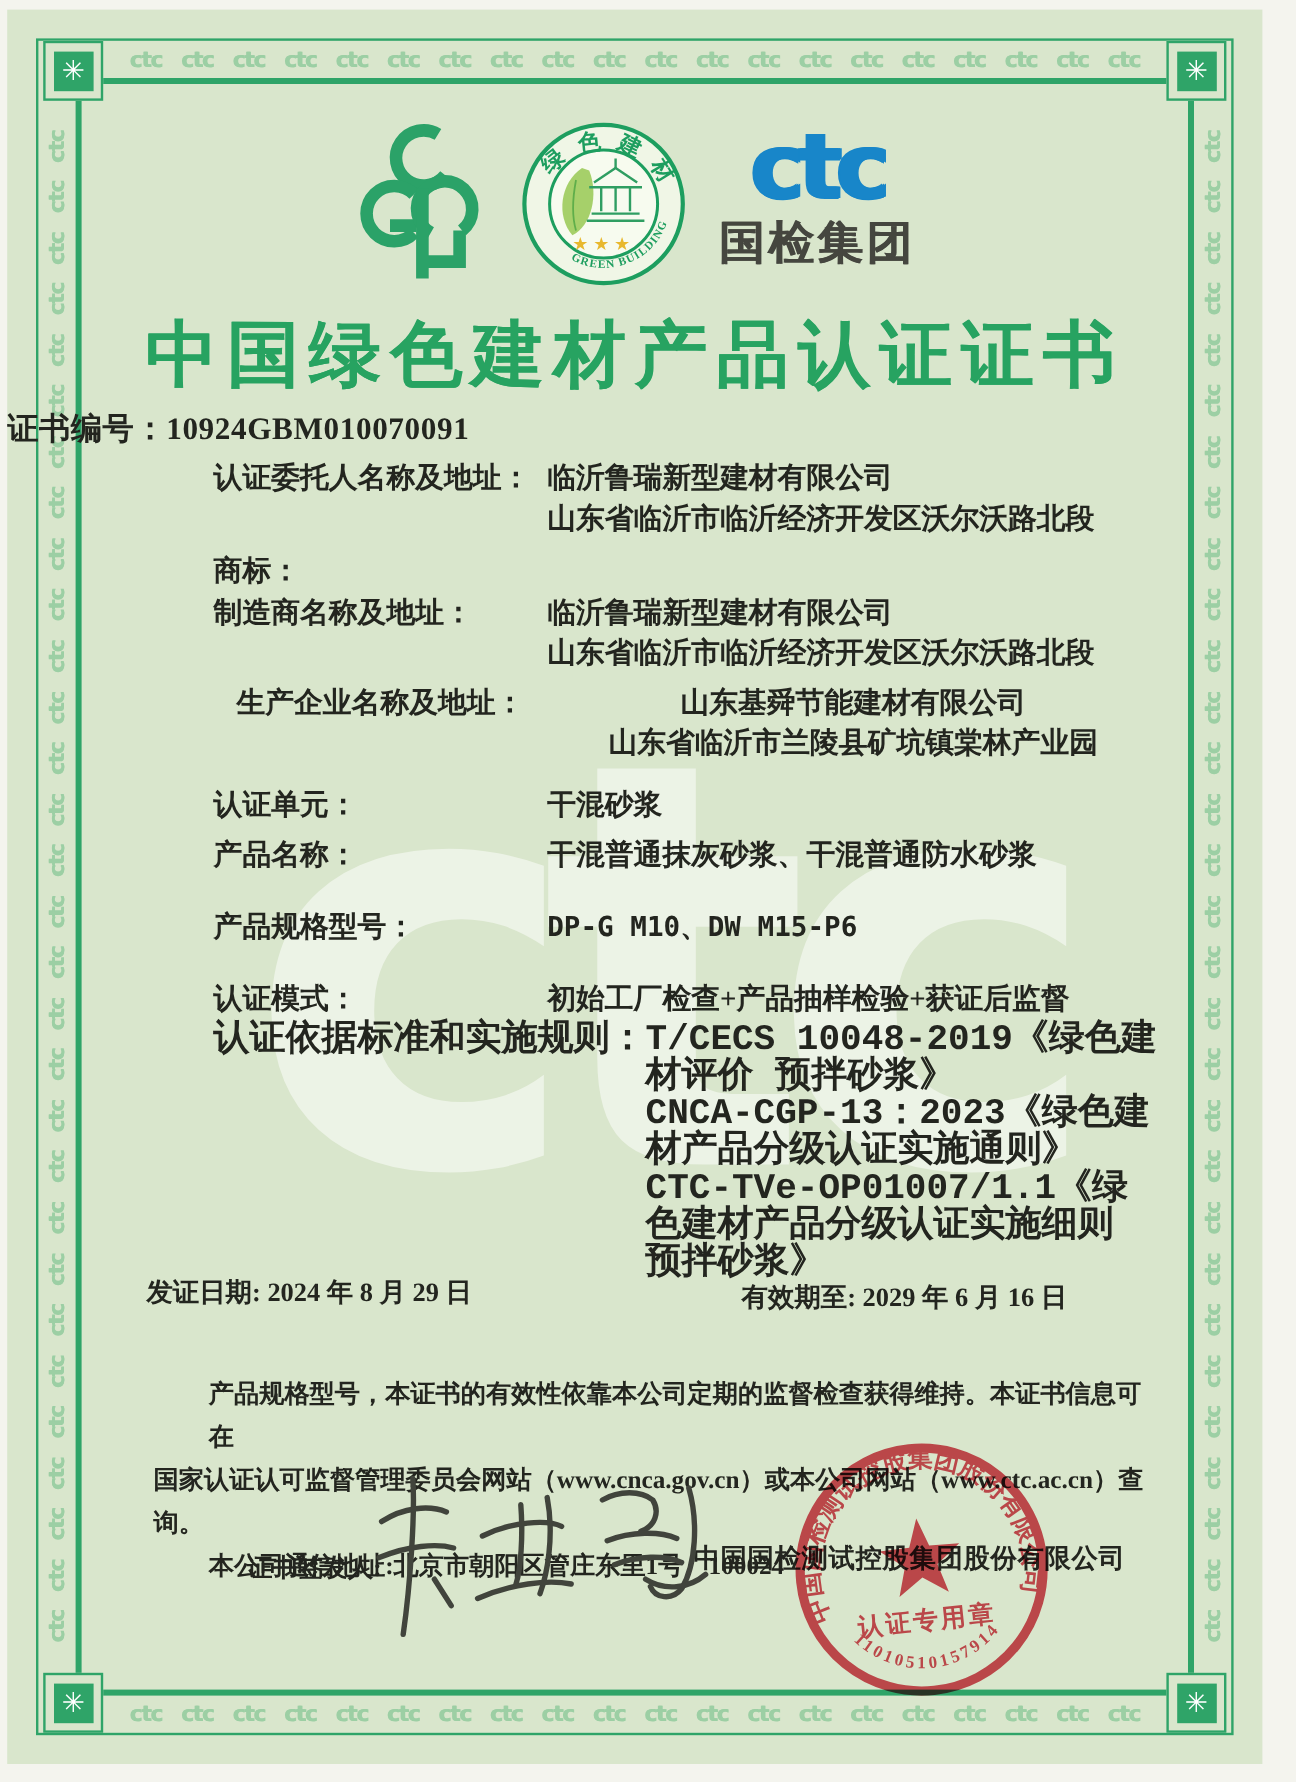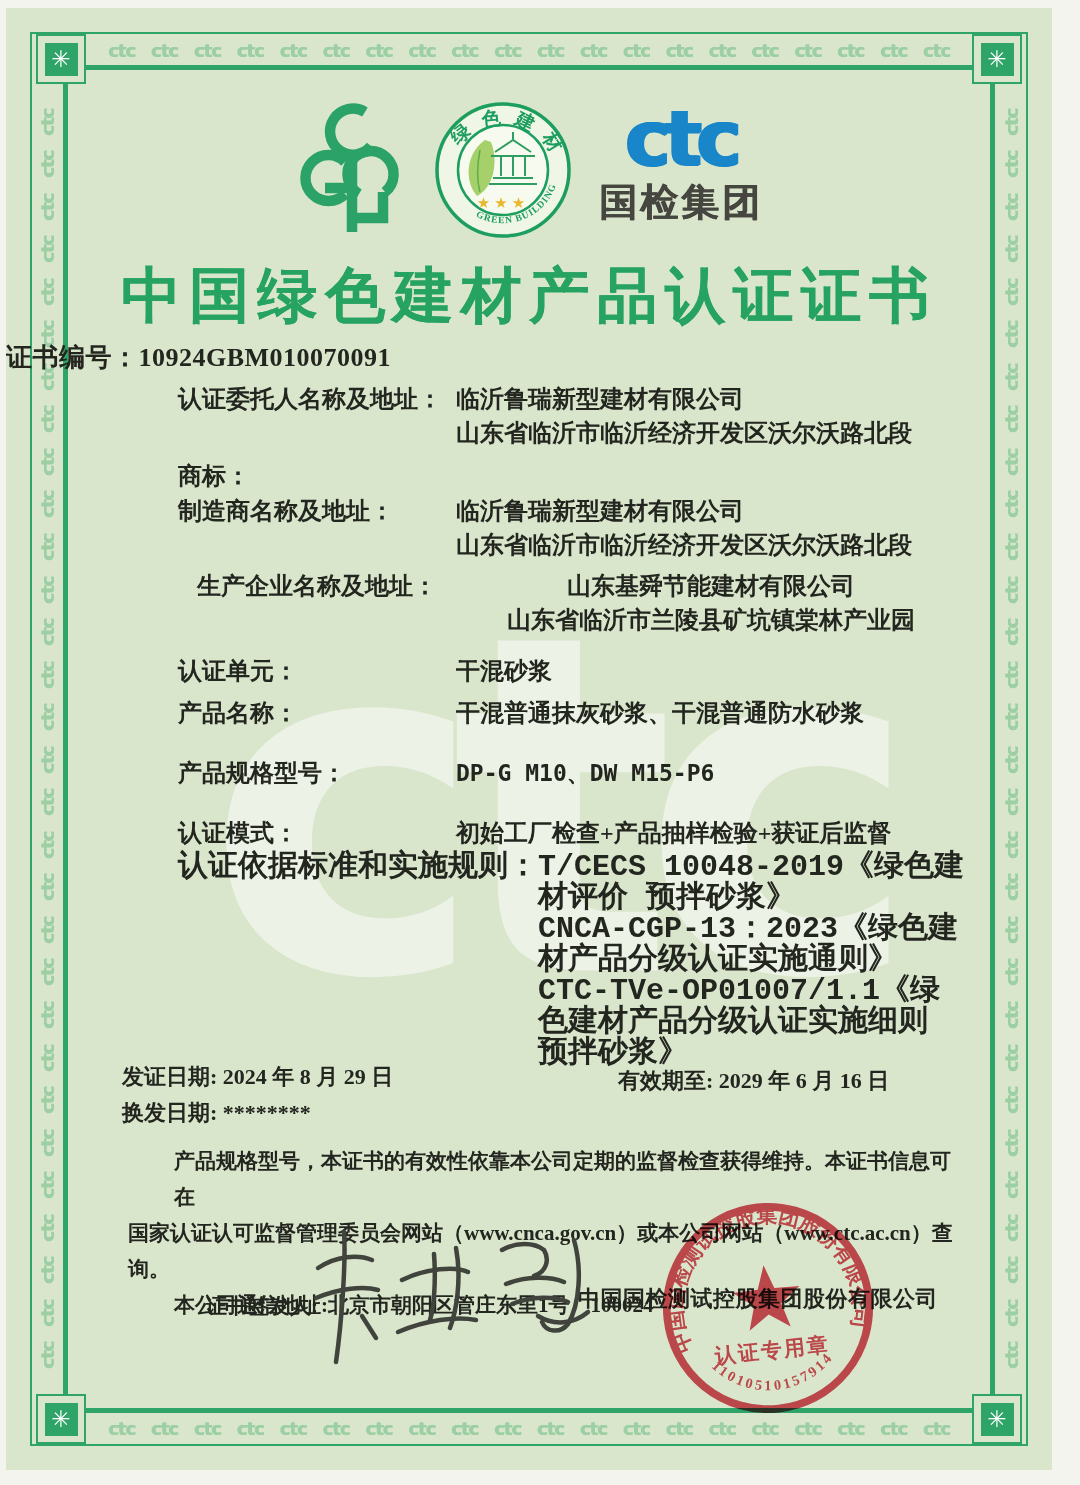--- a/index.html
+++ b/index.html
@@ -285,21 +285,20 @@
         <div>CNCA-CGP-13：2023《绿色建材产品分级认证实施通则》</div>
         <div>CTC-TVe-OP01007/1.1《绿色建材产品分级认证实施细则</div>
         <div>预拌砂浆》</div>
       </div>
     </div>
   </div>
 
 
   <div class="dates-left">
     <div><span>发证日期:</span> <span>2024 年 8 月 29 日</span></div>
-    <div><span>换发日期:</span> <span>********</span></div>
   </div>
   <div class="dates-right">
     <span>有效期至:</span> <span>2029 年 6 月 16 日</span>
   </div>
 
   <div class="notice">
     <div class="indent">产品规格型号，本证书的有效性依靠本公司定期的监督检查获得维持。本证书信息可在</div>
     <div>国家认证认可监督管理委员会网站（www.cnca.gov.cn）或本公司网站（www.ctc.ac.cn）查询。</div>
     <div class="indent">本公司通信地址:北京市朝阳区管庄东里1号　100024</div>
   </div>

